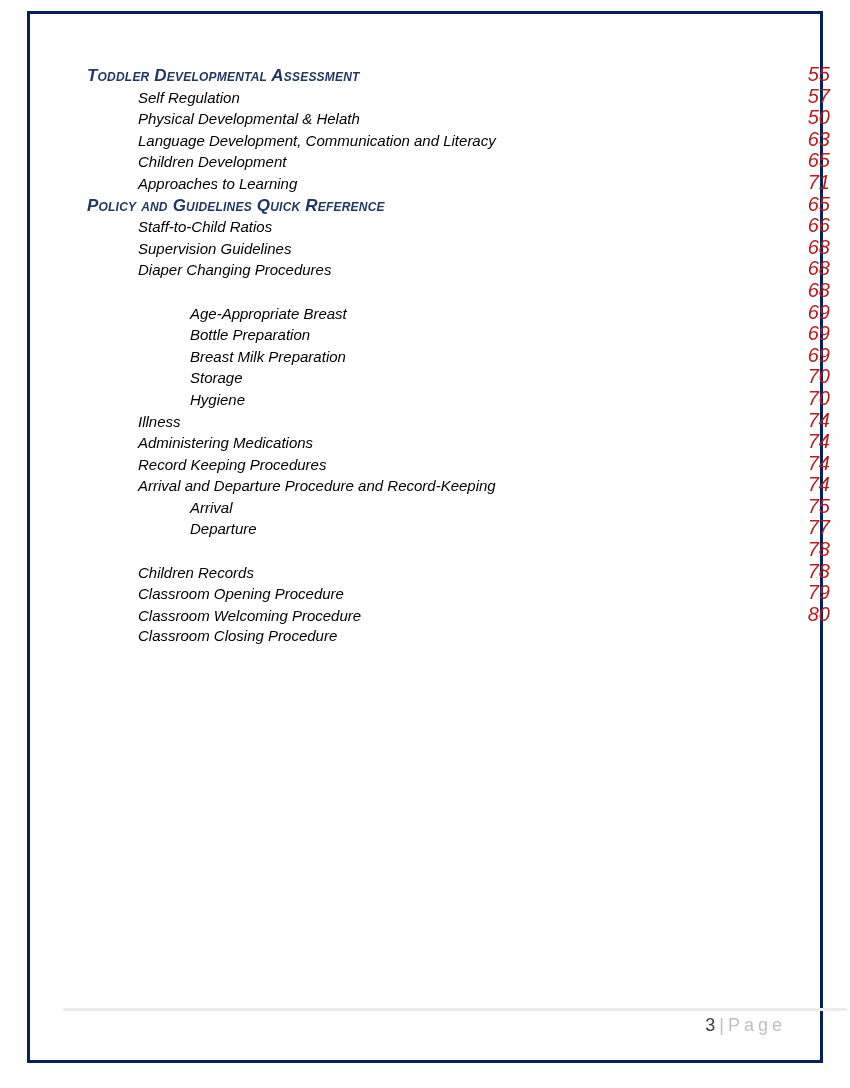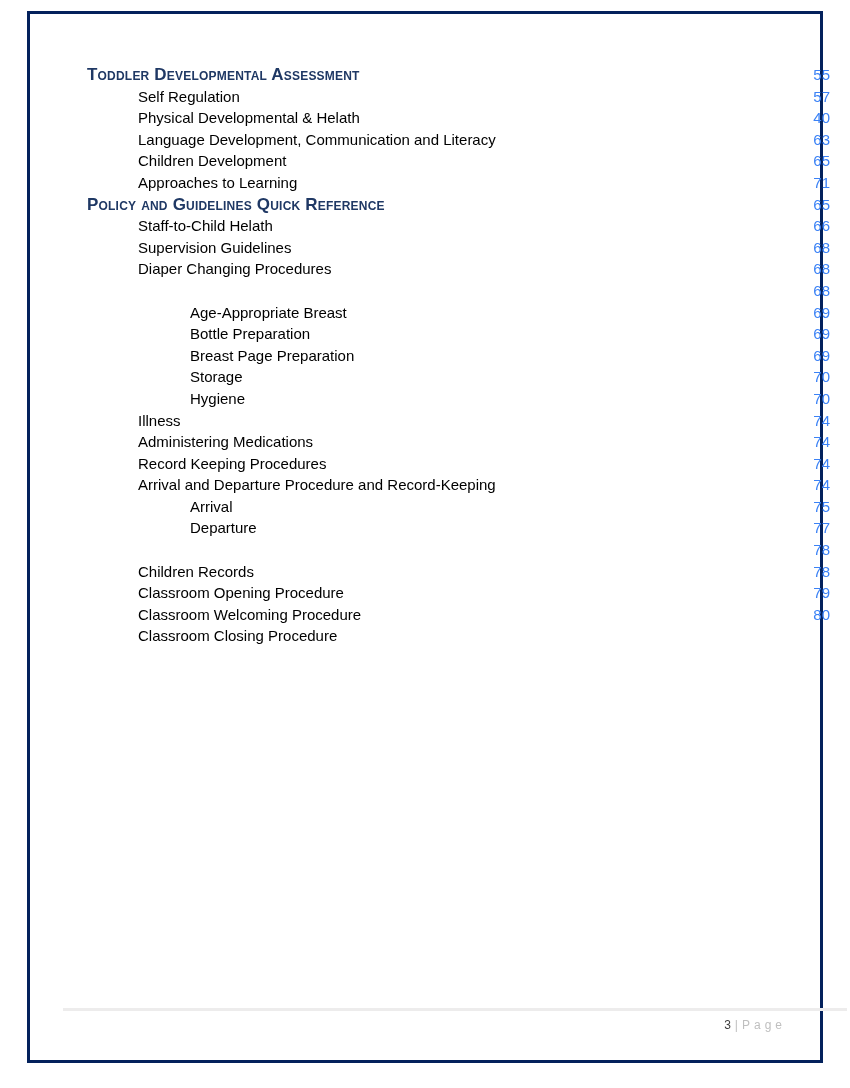--- a/index.html
+++ b/index.html
@@ -22,37 +22,38 @@
     height: 1046px;
     border: 3px solid #03215C;
     background: #ffffff;
     box-sizing: content-box;
   }
   .toc {
     position: absolute;
     left: 57px;
     top: 50px;
     width: 743px;
+    font-style: italic;
   }
   .toc-row {
     display: flex;
     align-items: baseline;
     height: 21.6px;
     line-height: 21.6px;
     font-size: 15px;
     color: #000000;
   }
   .toc-label {
     white-space: nowrap;
   }
   .toc-page {
     margin-left: auto;
-    font-size: 15px;
+    font-size: 20px;
     font-weight: normal;
-    color: #3b82f6;
+    color: #b91c1c;
     font-variant: normal;
   }
   .level-1 .toc-label {
     font-weight: bold;
     font-variant: small-caps;
     font-size: 17px;
     color: #1F3864;
     letter-spacing: 0.2px;
   }
   .level-2 .toc-label {
@@ -66,21 +67,21 @@
     left: 33px;
     top: 994px;
     width: 784px;
     height: 3px;
     background: #EDECEC;
   }
   .footer {
     position: absolute;
     right: 34px;
     top: 1000px;
-    font-size: 12px;
+    font-size: 18px;
     line-height: 22px;
     text-align: center;
   }
   .footer .page-number {
     color: #3F3F3F;
   }
   .footer .separator {
     color: #BFBFBF;
     padding: 0 4px;
   }
@@ -97,40 +98,40 @@
       <div class="toc-row level-1">
         <span class="toc-label">Toddler Developmental Assessment</span>
         <span class="toc-page">55</span>
       </div>
       <div class="toc-row level-2">
         <span class="toc-label">Self Regulation</span>
         <span class="toc-page">57</span>
       </div>
       <div class="toc-row level-2">
         <span class="toc-label">Physical Developmental &amp; Helath</span>
-        <span class="toc-page">40</span>
+        <span class="toc-page">50</span>
       </div>
       <div class="toc-row level-2">
         <span class="toc-label">Language Development, Communication and Literacy</span>
         <span class="toc-page">63</span>
       </div>
       <div class="toc-row level-2">
         <span class="toc-label">Children Development</span>
         <span class="toc-page">65</span>
       </div>
       <div class="toc-row level-2">
         <span class="toc-label">Approaches to Learning</span>
         <span class="toc-page">71</span>
       </div>
       <div class="toc-row level-1">
         <span class="toc-label">Policy and Guidelines Quick Reference</span>
         <span class="toc-page">65</span>
       </div>
       <div class="toc-row level-2">
-        <span class="toc-label">Staff-to-Child Helath</span>
+        <span class="toc-label">Staff-to-Child Ratios</span>
         <span class="toc-page">66</span>
       </div>
       <div class="toc-row level-2">
         <span class="toc-label">Supervision Guidelines</span>
         <span class="toc-page">68</span>
       </div>
       <div class="toc-row level-2">
         <span class="toc-label">Diaper Changing Procedures</span>
         <span class="toc-page">68</span>
       </div>
@@ -139,21 +140,21 @@
       </div>
       <div class="toc-row level-3">
         <span class="toc-label">Age-Appropriate Breast</span>
         <span class="toc-page">69</span>
       </div>
       <div class="toc-row level-3">
         <span class="toc-label">Bottle Preparation</span>
         <span class="toc-page">69</span>
       </div>
       <div class="toc-row level-3">
-        <span class="toc-label">Breast Page Preparation</span>
+        <span class="toc-label">Breast Milk Preparation</span>
         <span class="toc-page">69</span>
       </div>
       <div class="toc-row level-3">
         <span class="toc-label">Storage</span>
         <span class="toc-page">70</span>
       </div>
       <div class="toc-row level-3">
         <span class="toc-label">Hygiene</span>
         <span class="toc-page">70</span>
       </div>

